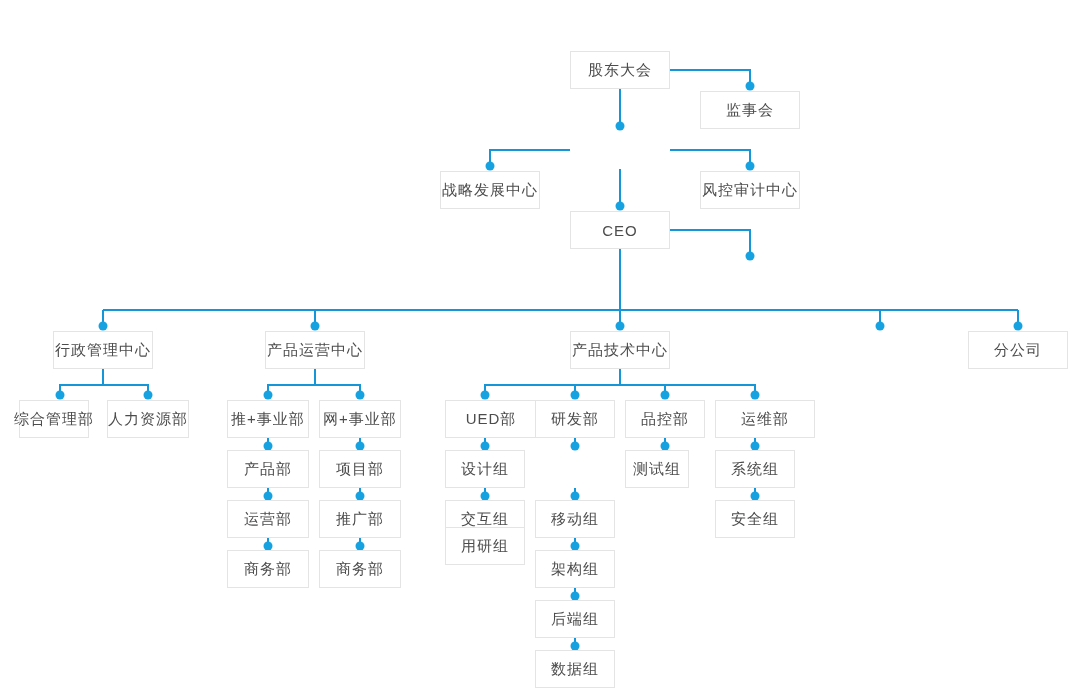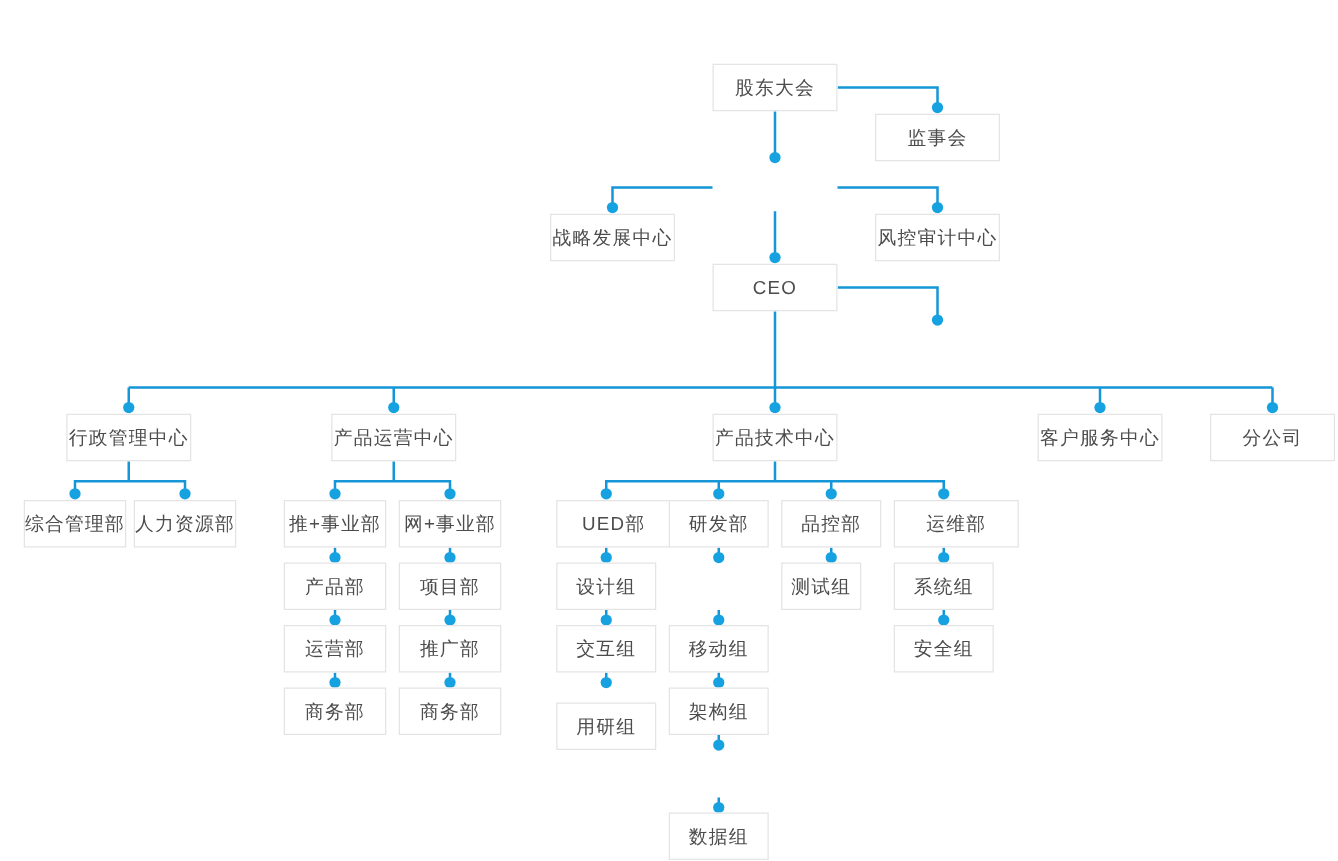--- a/index.html
+++ b/index.html
@@ -164,24 +164,23 @@
 
   <div class="node" style="left:570px;top:51px;width:100px">股东大会</div>
   <div class="node" style="left:700px;top:91px;width:100px">监事会</div>
   <div class="node" style="left:440px;top:171px;width:100px">战略发展中心</div>
   <div class="node" style="left:700px;top:171px;width:100px">风控审计中心</div>
   <div class="node" style="left:570px;top:211px;width:100px">CEO</div>
 
   <div class="node" style="left:53px;top:331px;width:100px">行政管理中心</div>
   <div class="node" style="left:265px;top:331px;width:100px">产品运营中心</div>
   <div class="node" style="left:570px;top:331px;width:100px">产品技术中心</div>
-  <div class="node" style="left:830px;top:331px;width:100px">客户服务中心</div>
   <div class="node" style="left:968px;top:331px;width:100px">分公司</div>
 
-  <div class="node" style="left:19px;top:400px;width:82px">综合管理部</div>
+  <div class="node" style="left:19px;top:400px;width:70px">综合管理部</div>
   <div class="node" style="left:107px;top:400px;width:82px">人力资源部</div>
   <div class="node" style="left:227px;top:400px;width:82px">推+事业部</div>
   <div class="node" style="left:319px;top:400px;width:82px">网+事业部</div>
   <div class="node" style="left:445px;top:400px;width:92px">UED部</div>
   <div class="node" style="left:535px;top:400px;width:80px">研发部</div>
   <div class="node" style="left:625px;top:400px;width:80px">品控部</div>
   <div class="node" style="left:715px;top:400px;width:100px">运维部</div>
 
   <div class="node" style="left:227px;top:450px;width:82px">产品部</div>
   <div class="node" style="left:319px;top:450px;width:82px">项目部</div>
@@ -190,18 +189,19 @@
   <div class="node" style="left:715px;top:450px;width:80px">系统组</div>
 
   <div class="node" style="left:227px;top:500px;width:82px">运营部</div>
   <div class="node" style="left:319px;top:500px;width:82px">推广部</div>
   <div class="node" style="left:445px;top:500px;width:80px">交互组</div>
   <div class="node" style="left:535px;top:500px;width:80px">移动组</div>
   <div class="node" style="left:715px;top:500px;width:80px">安全组</div>
 
   <div class="node" style="left:227px;top:550px;width:82px">商务部</div>
   <div class="node" style="left:319px;top:550px;width:82px">商务部</div>
-  <div class="node" style="left:445px;top:562px;width:80px">用研组</div>
+  <div class="node" style="left:445px;top:527px;width:80px">用研组</div>
   <div class="node" style="left:535px;top:550px;width:80px">架构组</div>
 
+  <div class="node" style="left:535px;top:600px;width:80px">后端组</div>
   <div class="node" style="left:535px;top:650px;width:80px">数据组</div>
 
 </div>
 
 </body></html>

